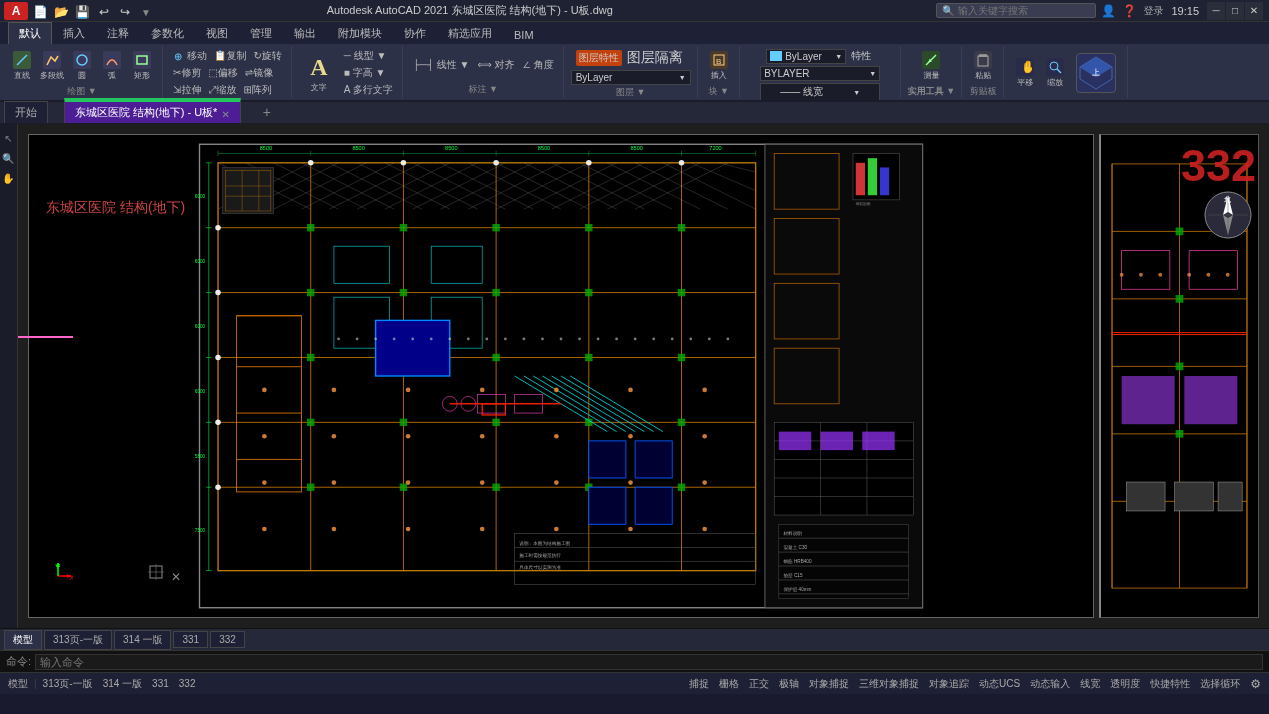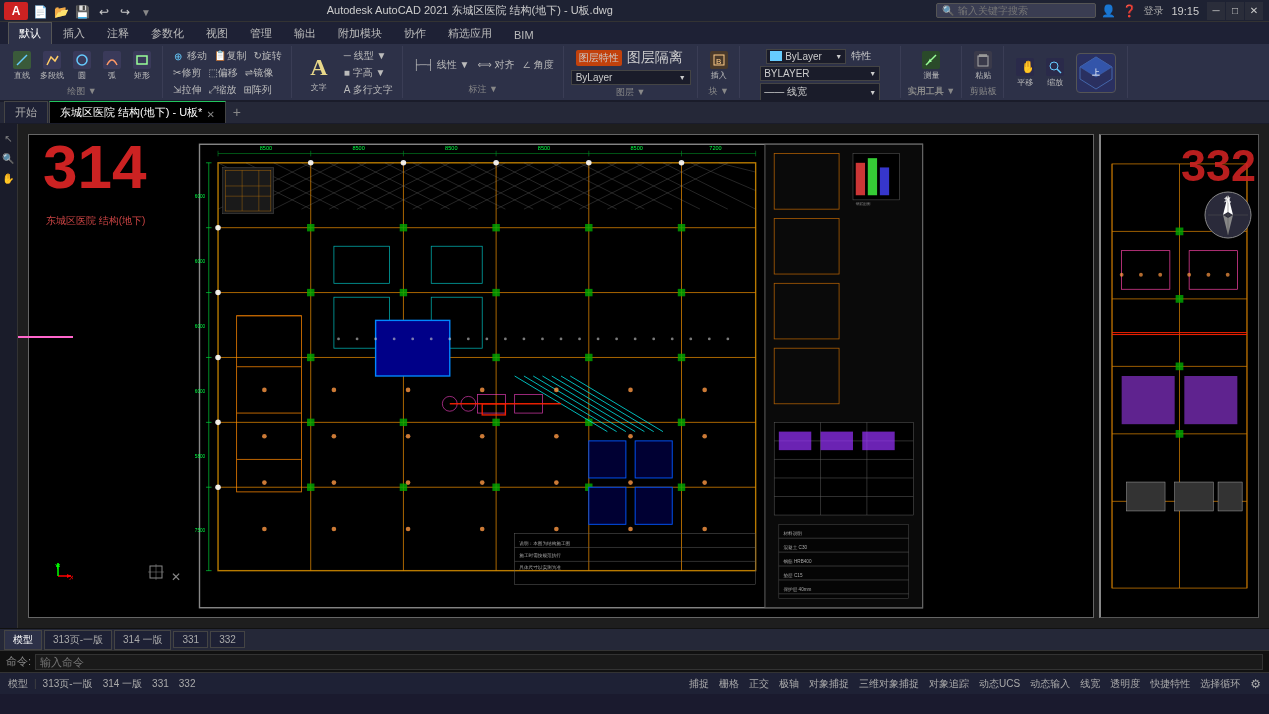--- a/index.html
+++ b/index.html
@@ -135,29 +135,29 @@
     }
     .doc-tab {
       padding: 3px 10px;
       font-size: 11px;
       color: #aaa;
       cursor: pointer;
       background: #1e2135;
       border-top: 1px solid #444;
       border-left: 1px solid #444;
       border-right: 1px solid #444;
-      margin-right: 1px;
+      margin-right: 16px;
       display: flex;
       align-items: flex-end;
       gap: 4px;
     }
     .doc-tab.active {
-      background: #000000;
+      background: #4c1d95;
       color: #fff;
-      border-top: 1px solid #22c55e;
+      border-top: 4px solid #22c55e;
     }
     .doc-tab-close {
       font-size: 10px;
       color: #888;
       cursor: pointer;
     }
     .doc-tab-add {
       padding: 3px 6px;
       font-size: 14px;
       color: #888;
@@ -475,21 +475,21 @@
             <span style="width:12px;height:10px;background:#6cf;display:inline-block;margin-right:3px;"></span>
             <span>ByLayer</span>
             <span style="font-size:7px;margin-left:auto;">▼</span>
           </div>
           <span style="font-size:10px;color:#ccc;cursor:pointer;padding:1px 3px;">特性</span>
         </div>
         <div style="display:flex;align-items:center;background:#1a1c2a;border:1px solid #444;padding:1px 3px;font-size:10px;color:#ccc;cursor:pointer;width:120px;">
           <span style="flex:1;">BYLAYER</span>
           <span style="font-size:7px;">▼</span>
         </div>
-        <div style="display:flex;align-items:center;background:#1a1c2a;border:1px solid #444;padding:1px 3px;font-size:10px;color:#ccc;cursor:pointer;width:120px;">
+        <div style="display:flex;align-items:center;background:#1a1c2a;border:1px solid #444;padding:1px 19px;font-size:10px;color:#ccc;cursor:pointer;width:120px;">
           <span style="flex:1;">—— 线宽</span>
           <span style="font-size:7px;">▼</span>
         </div>
       </div>
 
     </div>
 
     <div class="ribbon-group">
       <div class="ribbon-group-inner">
         <div class="r-btn">
@@ -571,24 +571,21 @@
   <div id="left-sidebar" style="width:18px;background:#1a1c2a;display:flex;flex-direction:column;align-items:center;padding-top:6px;gap:4px;border-right:1px solid #333;">
     <div class="side-tool" title="选择">↖</div>
     <div class="side-tool" title="缩放">🔍</div>
     <div class="side-tool" title="平移">✋</div>
   </div>
 
   <div id="canvas-area" style="flex:1;background:#1e1e1e;position:relative;overflow:hidden;">
 
     <div style="position:absolute;left:0;top:42%;width:55px;height:2px;background:#ff66cc;z-index:5;"></div>
 
-    <div style="position:absolute;top:12px;left:25px;font-size:62px;font-weight:bold;color:#cc2222;font-family:Arial,sans-serif;z-index:6;line-height:1;">
-      <span>314</span>
-    </div>
-    <div style="position:absolute;top:90px;left:28px;font-size:10px;color:#cc4444;z-index:6;">东城区医院 结构(地下)</div>
+    <div style="position:absolute;top:75px;left:28px;font-size:14px;color:#cc4444;z-index:6;">东城区医院 结构(地下)</div>
 
     <div style="position:absolute;top:10px;left:10px;right:175px;bottom:10px;background:#000;border:1px solid #666;overflow:hidden;">
       <svg width="100%" height="100%" viewBox="0 0 800 520" style="display:block;">
 
         <rect width="800" height="520" fill="#000"></rect>
 
         <rect x="10" y="10" width="780" height="500" fill="none" stroke="#888" stroke-width="1.5"></rect>
 
         <g stroke="#f90" stroke-width="0.8" opacity="0.9">
 

